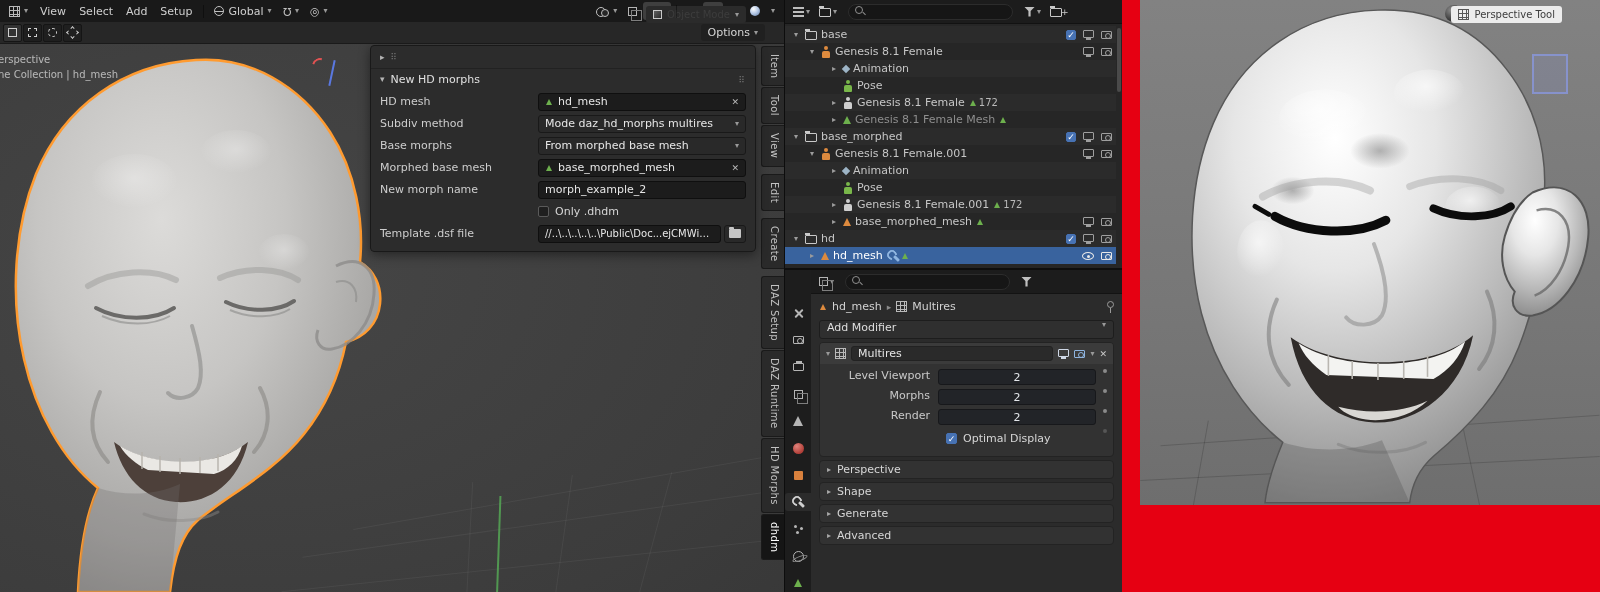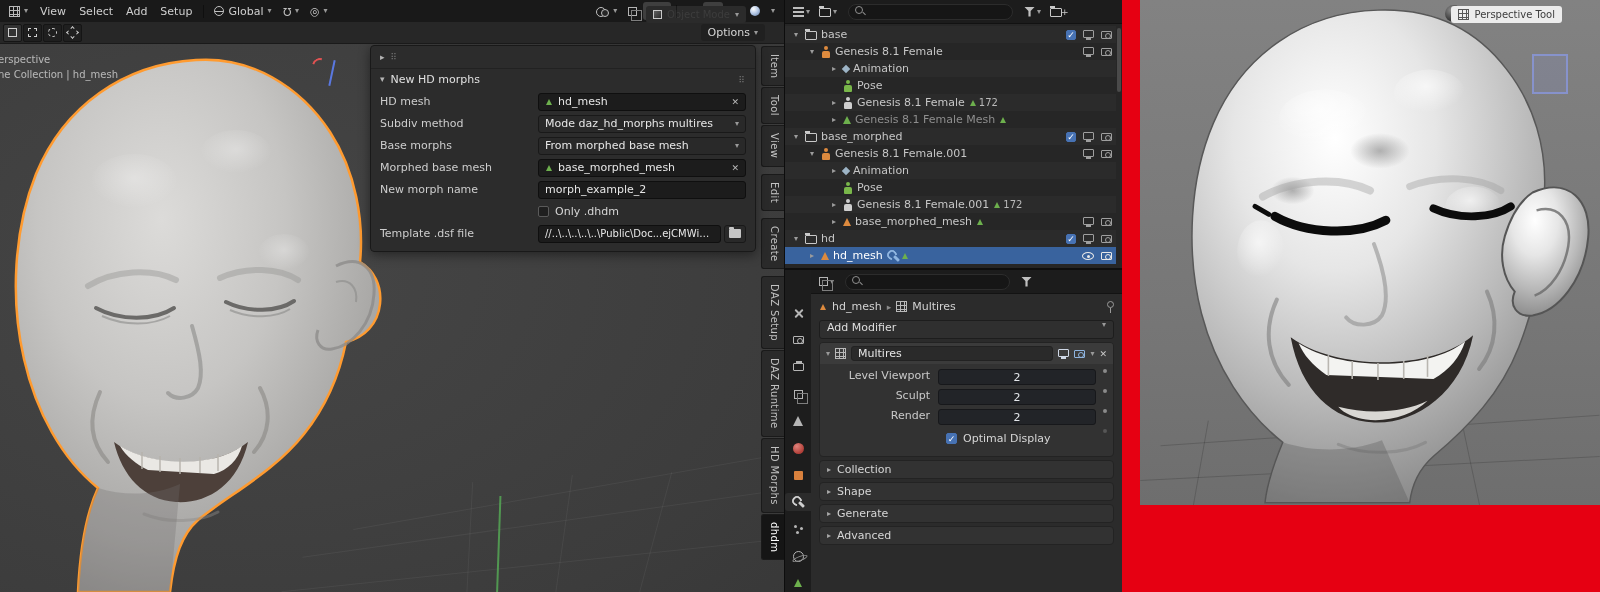--- a/index.html
+++ b/index.html
@@ -601,21 +601,21 @@
       </div>
       <div class="modbody">
         <div class="mrow">
           <span class="mlabel">Level Viewport</span>
           <span class="mval">
               <span>2</span>
             </span>
           <span class="mdot"></span>
         </div>
         <div class="mrow">
-          <span class="mlabel">Sculpt</span>
+          <span class="mlabel">Morphs</span>
           <span class="mval">
               <span>2</span>
             </span>
           <span class="mdot"></span>
         </div>
         <div class="mrow">
           <span class="mlabel">Render</span>
           <span class="mval">
               <span>2</span>
             </span>
@@ -625,21 +625,21 @@
           <label class="mcheck">
             <span class="cb on">✓</span>
             <span>Optimal Display</span>
           </label>
           <span class="mdot dim"></span>
         </div>
       </div>
     </div>
     <div class="subp">
         <span class="arr">▸</span>
-        <span>Collection</span>
+        <span>Perspective</span>
       </div>
     <div class="subp">
         <span class="arr">▸</span>
         <span>Shape</span>
       </div>
     <div class="subp">
         <span class="arr">▸</span>
         <span>Generate</span>
       </div>
     <div class="subp">

